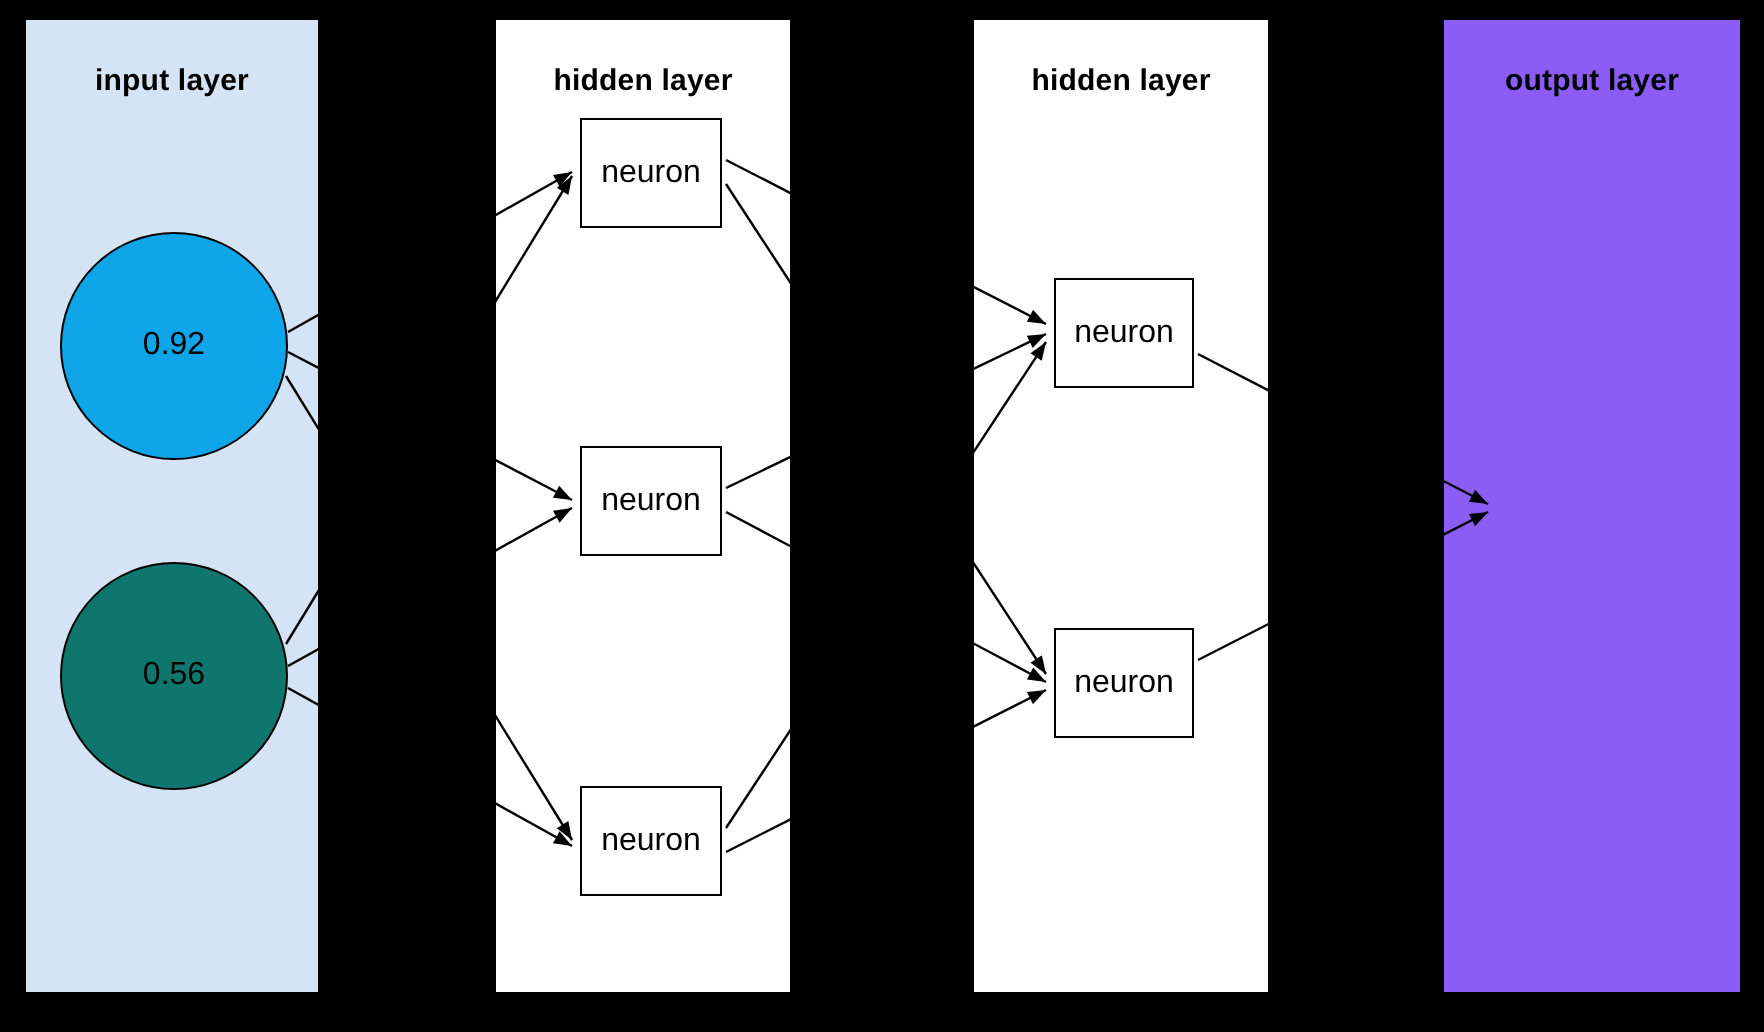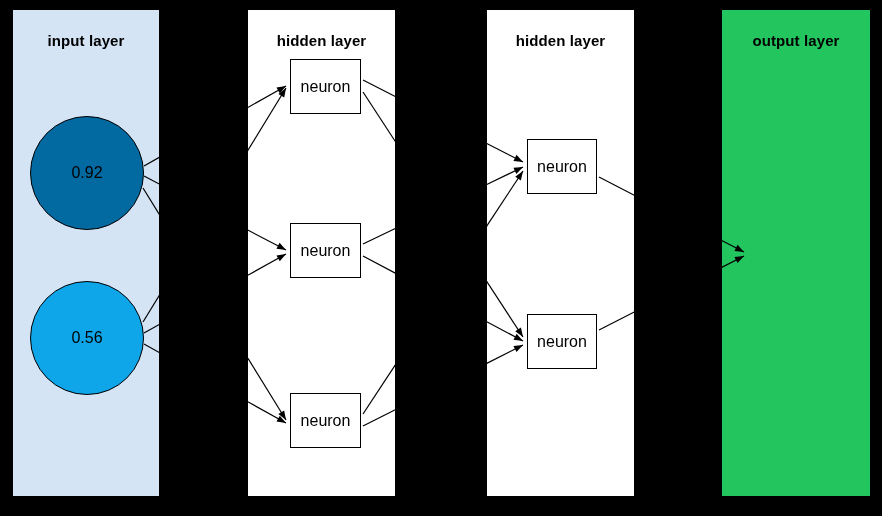--- a/index.html
+++ b/index.html
@@ -93,24 +93,24 @@
         <g>
           <line x1="130" y1="178" x2="273" y2="410" stroke="#000000" stroke-width="1.2"></line>
         </g>
         <g>
           <line x1="131" y1="166" x2="273" y2="240" stroke="#000000" stroke-width="1.2"></line>
         </g>
         <g>
           <line x1="131" y1="156" x2="273" y2="76" stroke="#000000" stroke-width="1.2"></line>
         </g>
       </svg>
-      <div class="node circle" style="left: 17px; top: 106px; width: 114px; height: 114px; background: #0369a1;">
+      <div class="node circle" style="left: 17px; top: 106px; width: 114px; height: 114px; background: #0ea5e9;">
         <span>0.92</span>
       </div>
-      <div class="node circle" style="left: 17px; top: 271px; width: 114px; height: 114px; background: #0ea5e9; text-align: center;">
+      <div class="node circle" style="left: 17px; top: 271px; width: 114px; height: 114px; background: #0f766e; text-align: center;">
         <span>0.56</span>
       </div>
     </div>
     <div class="layer-panel" style="left: 248px; top: 10px; width: 147px; height: 486px; background: rgb(255, 255, 255);">
       <div class="layer-title" style="top: 22px;">hidden layer</div>
       <svg class="edge-svg" viewBox="0 0 147 486" width="147" height="486">
         <g>
           <line x1="115" y1="416" x2="275" y2="335" stroke="#000000" stroke-width="1.2"></line>
         </g>
         <g>
@@ -197,21 +197,21 @@
           <polygon points="36,152 26.44,150.92 29.54,144.87" fill="#000000"></polygon>
         </g>
       </svg>
       <div class="node boxnode" style="left: 40px; top: 129px; width: 70px; height: 55px; background: rgb(255, 255, 255);">
         <span>neuron</span>
       </div>
       <div class="node boxnode" style="left: 40px; top: 304px; width: 70px; height: 55px; background: rgb(255, 255, 255);">
         <span>neuron</span>
       </div>
     </div>
-    <div class="layer-panel" style="left: 722px; top: 10px; width: 148px; height: 486px; background: #22c55e; padding-left: 11px;">
+    <div class="layer-panel" style="left: 722px; top: 10px; width: 148px; height: 486px; background: #8b5cf6; padding-left: 11px;">
       <div class="layer-title" style="top: 22px;">output layer</div>
       <svg class="edge-svg" viewBox="0 0 148 486" width="148" height="486">
         <g>
           <line x1="-123" y1="320" x2="22" y2="246" stroke="#000000" stroke-width="1.2"></line>
           <polygon points="22,246 15.53,253.12 12.44,247.06" fill="#000000"></polygon>
         </g>
         <g>
           <line x1="-123" y1="167" x2="22" y2="242" stroke="#000000" stroke-width="1.2"></line>
           <polygon points="22,242 12.44,240.89 15.57,234.85" fill="#000000"></polygon>
         </g>

